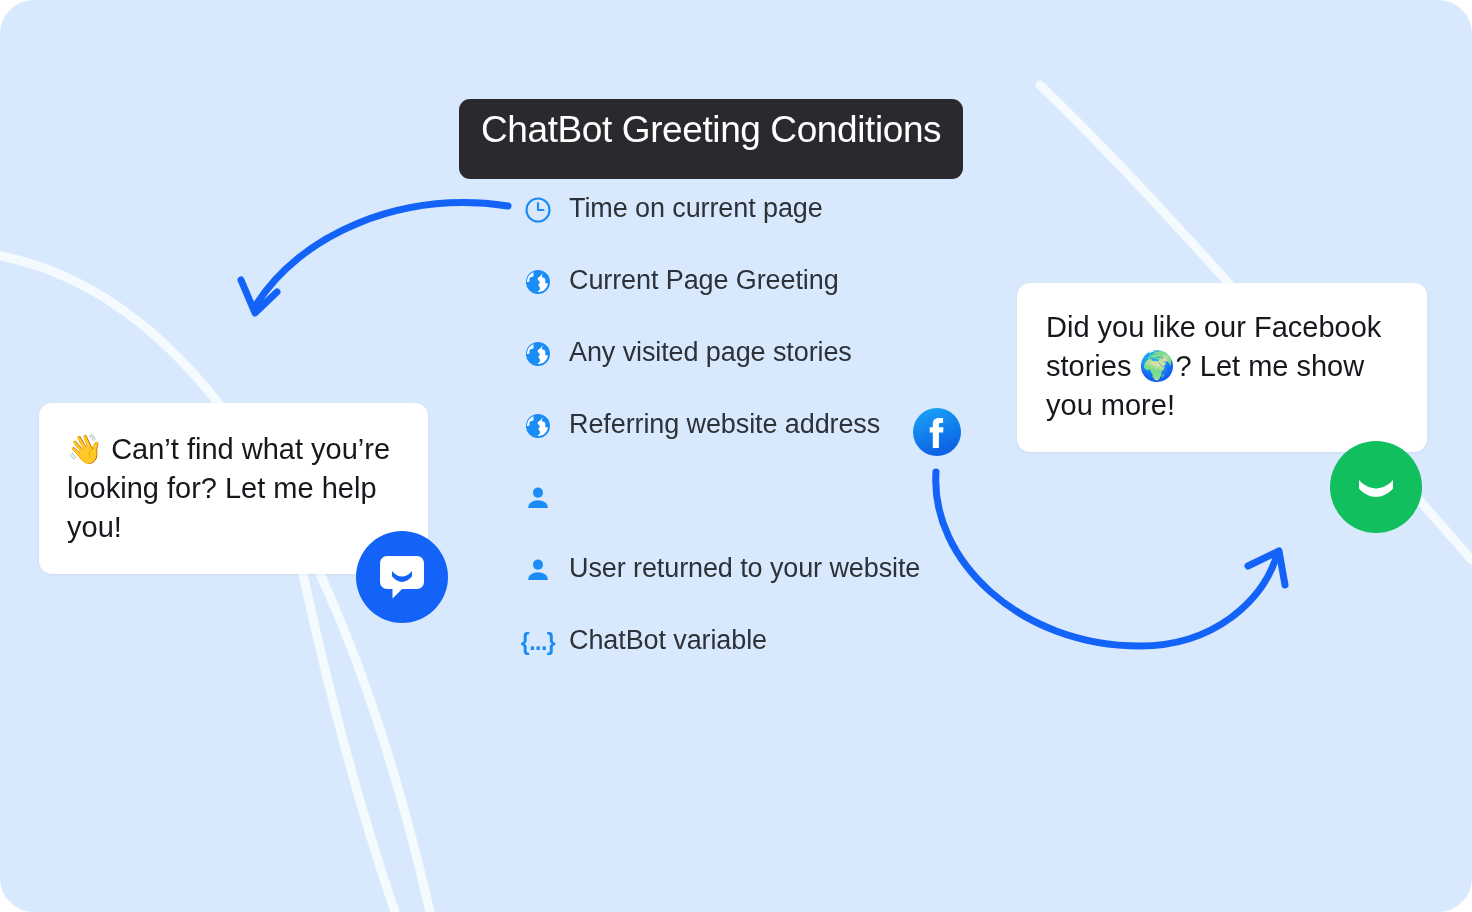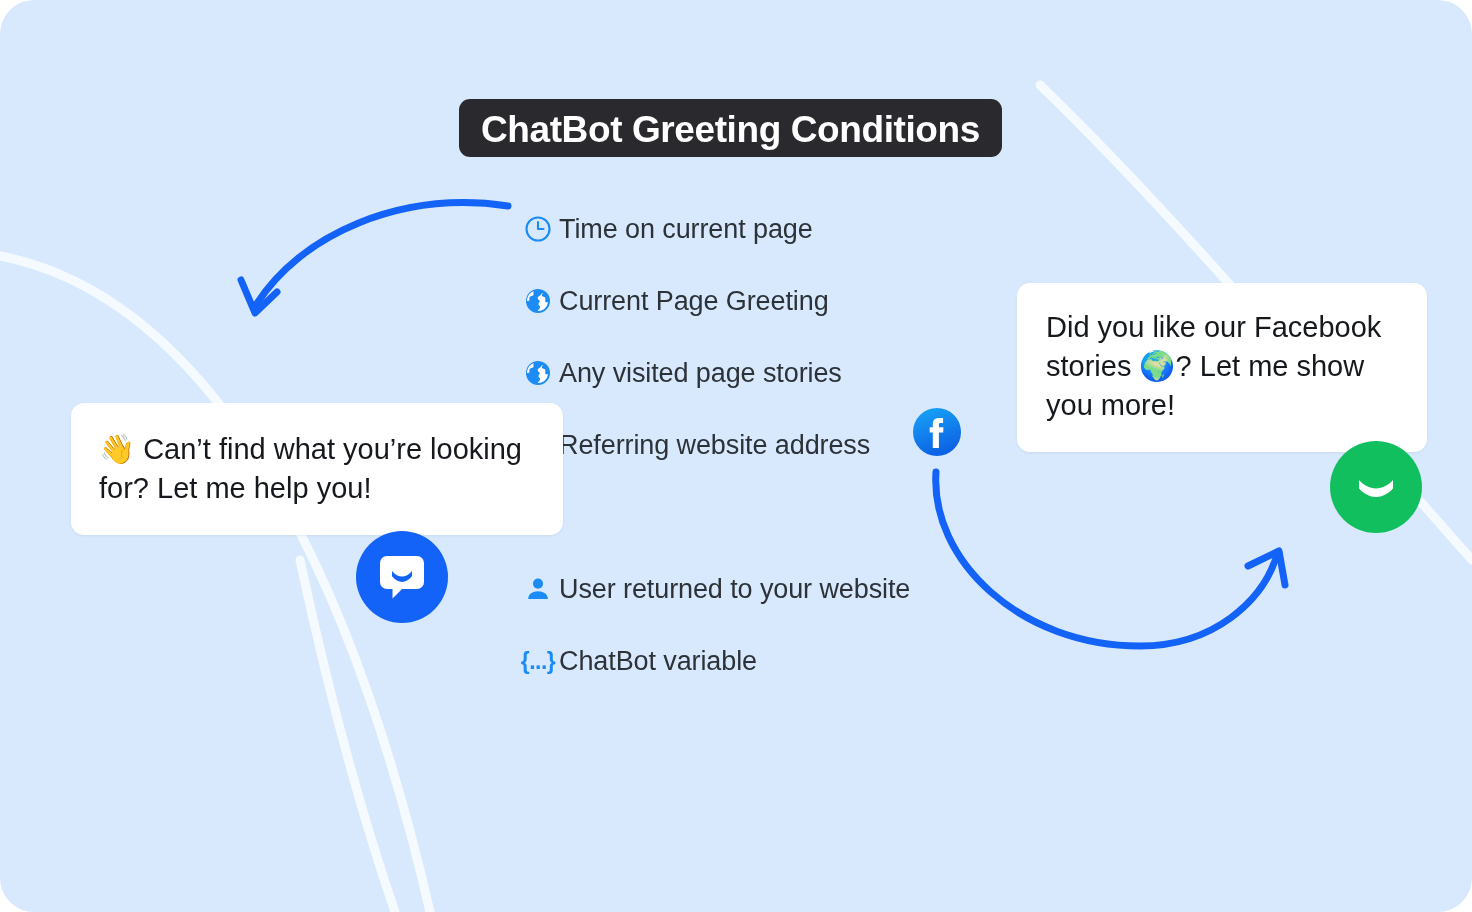--- a/index.html
+++ b/index.html
@@ -30,44 +30,43 @@
     width: 1472px;
     height: 912px;
     pointer-events: none;
   }
 
   
   #title-badge {
     position: absolute;
     left: 459px;
     top: 99px;
-    padding: 11px 22px 7px 22px;
+    padding: 11px 22px 29px 22px;
     background: #2a2a2e;
     border-radius: 11px;
     color: #ffffff;
     font-size: 37px;
-    font-weight: bold;
+    font-weight: normal;
     letter-spacing: -0.4px;
     line-height: 1.08;
     white-space: nowrap;
   }
 
   
   #conditions-list {
     position: absolute;
     left: 521px;
     top: 193px;
     display: flex;
     flex-direction: column;
   }
   .condition-row {
     height: 72px;
     display: flex;
-    align-items: center;
-    gap: 4px;
+    gap: 14px;
   }
   .condition-icon {
     width: 34px;
     height: 34px;
     flex: 0 0 34px;
     display: flex;
     align-items: center;
     justify-content: center;
   }
   .condition-icon svg { display: block; }
@@ -100,24 +99,23 @@
     background: #ffffff;
     border-radius: 13px;
     color: #15181c;
     font-size: 29px;
     line-height: 1.35;
     box-shadow: 0 1px 3px rgba(20,40,80,0.07);
   }
   #bubble-left {
     left: 39px;
     top: 403px;
-    width: 492px;
+    width: 389px;
     padding: 27px 24px 27px 28px;
     box-sizing: border-box;
-    margin-left: 32px;
   }
   #bubble-right {
     left: 1017px;
     top: 283px;
     width: 410px;
     padding: 25px 24px 27px 29px;
     box-sizing: border-box;
   }
   .bubble-text { margin: 0; }
 

